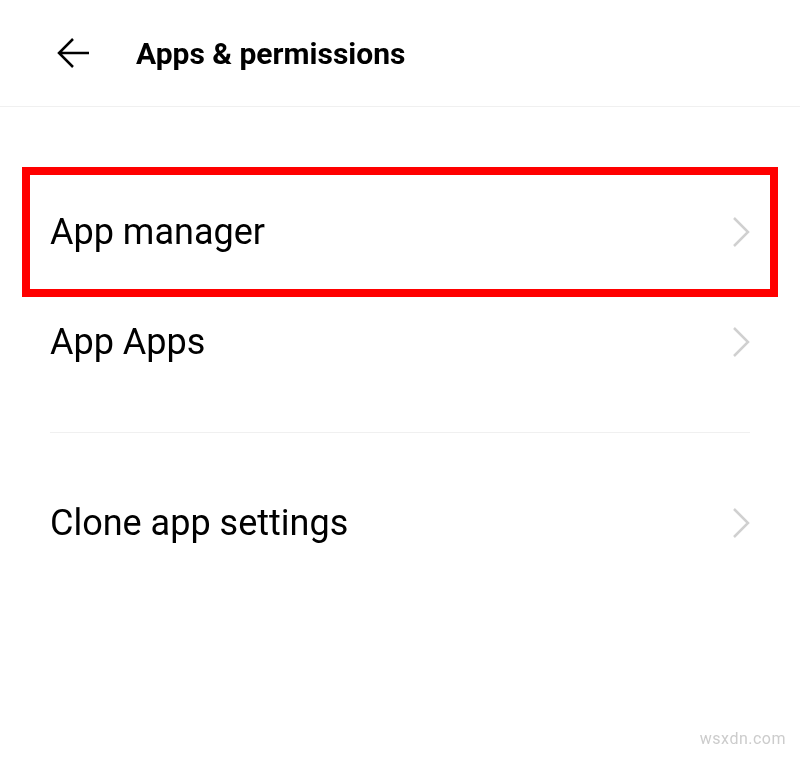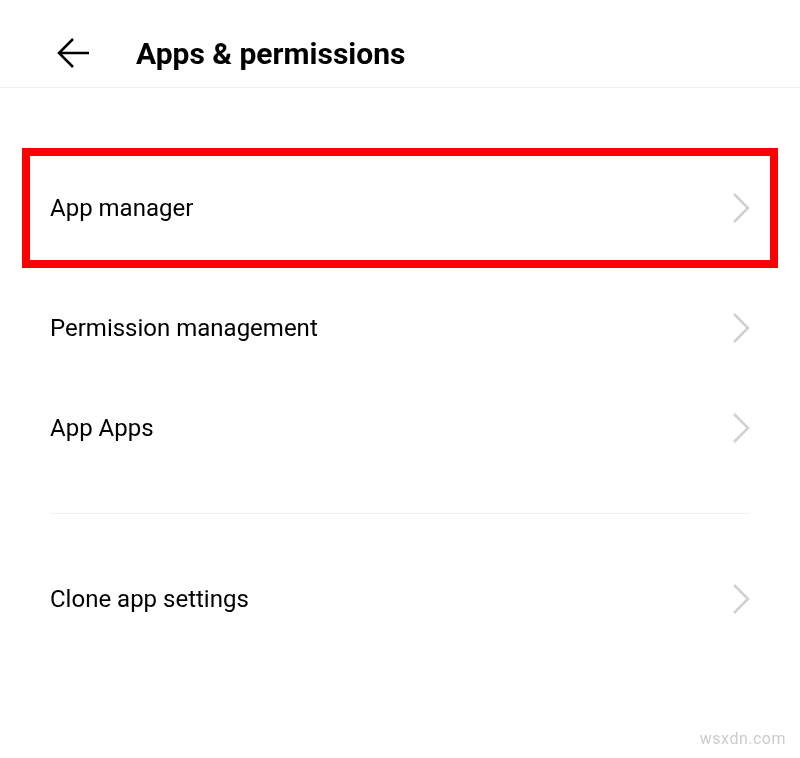--- a/index.html
+++ b/index.html
@@ -10,21 +10,21 @@
     body {
       font-family: -apple-system, BlinkMacSystemFont, "Segoe UI", Roboto, Helvetica, Arial, sans-serif;
       background: #ffffff;
       width: 800px;
       height: 758px;
       position: relative;
     }
     .header {
       display: flex;
       align-items: center;
-      padding: 35px 45px 16px 55px;
+      padding: 35px 45px 35px 55px;
       border-bottom: 1px solid #f0f0f0;
     }
     .back-arrow {
       cursor: pointer;
       margin-right: 45px;
       display: flex;
       align-items: center;
     }
     .back-arrow svg {
       width: 36px;
@@ -46,21 +46,21 @@
     }
     .list-item {
       display: flex;
       align-items: center;
       justify-content: space-between;
       padding: 34px 50px 34px 50px;
       cursor: pointer;
       position: relative;
     }
     .list-item-label {
-      font-size: 24px;
+      font-size: 36px;
       font-weight: 400;
       color: #000000;
       text-align: right;
     }
     .chevron {
       display: flex;
       align-items: center;
     }
     .chevron svg {
       width: 18px;
@@ -116,28 +116,20 @@
         <span class="list-item-label">App manager</span>
         <span class="chevron">
           <svg viewBox="0 0 18 32">
               <path d="M 2 2 L 16 16 L 2 30"></path>
             </svg>
         </span>
       </div>
       <div class="highlight-box"></div>
     </div>
 
-    <div class="list-item" style="margin-top:20px;">
-      <span class="list-item-label">Permission management</span>
-      <span class="chevron">
-        <svg viewBox="0 0 18 32">
-            <path d="M 2 2 L 16 16 L 2 30"></path>
-          </svg>
-      </span>
-    </div>
 
     <div class="list-item">
       <span class="list-item-label">App Apps</span>
       <span class="chevron">
         <svg viewBox="0 0 18 32">
             <path d="M 2 2 L 16 16 L 2 30"></path>
           </svg>
       </span>
     </div>
 

